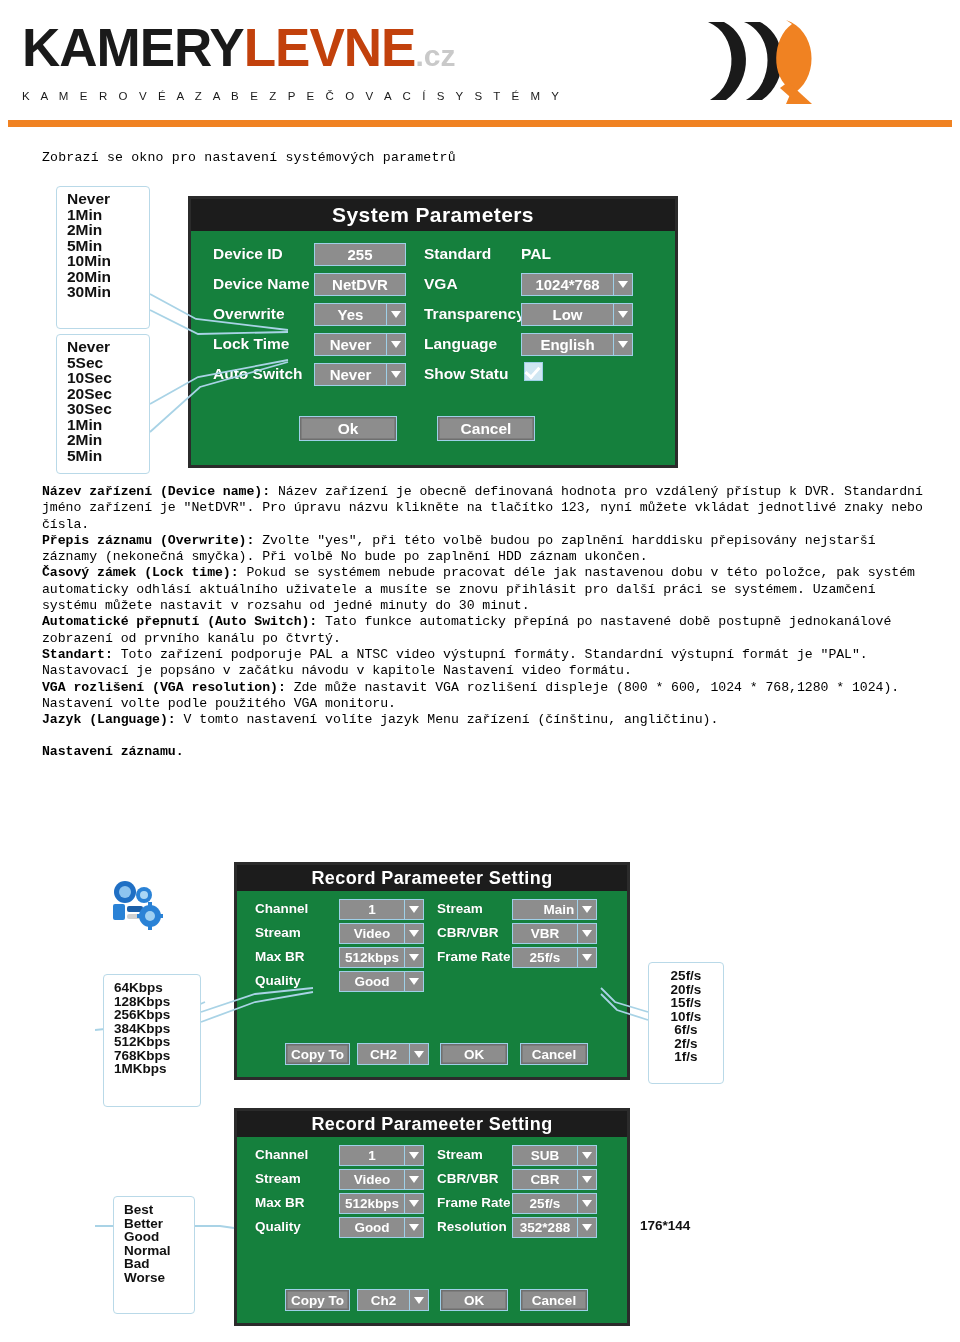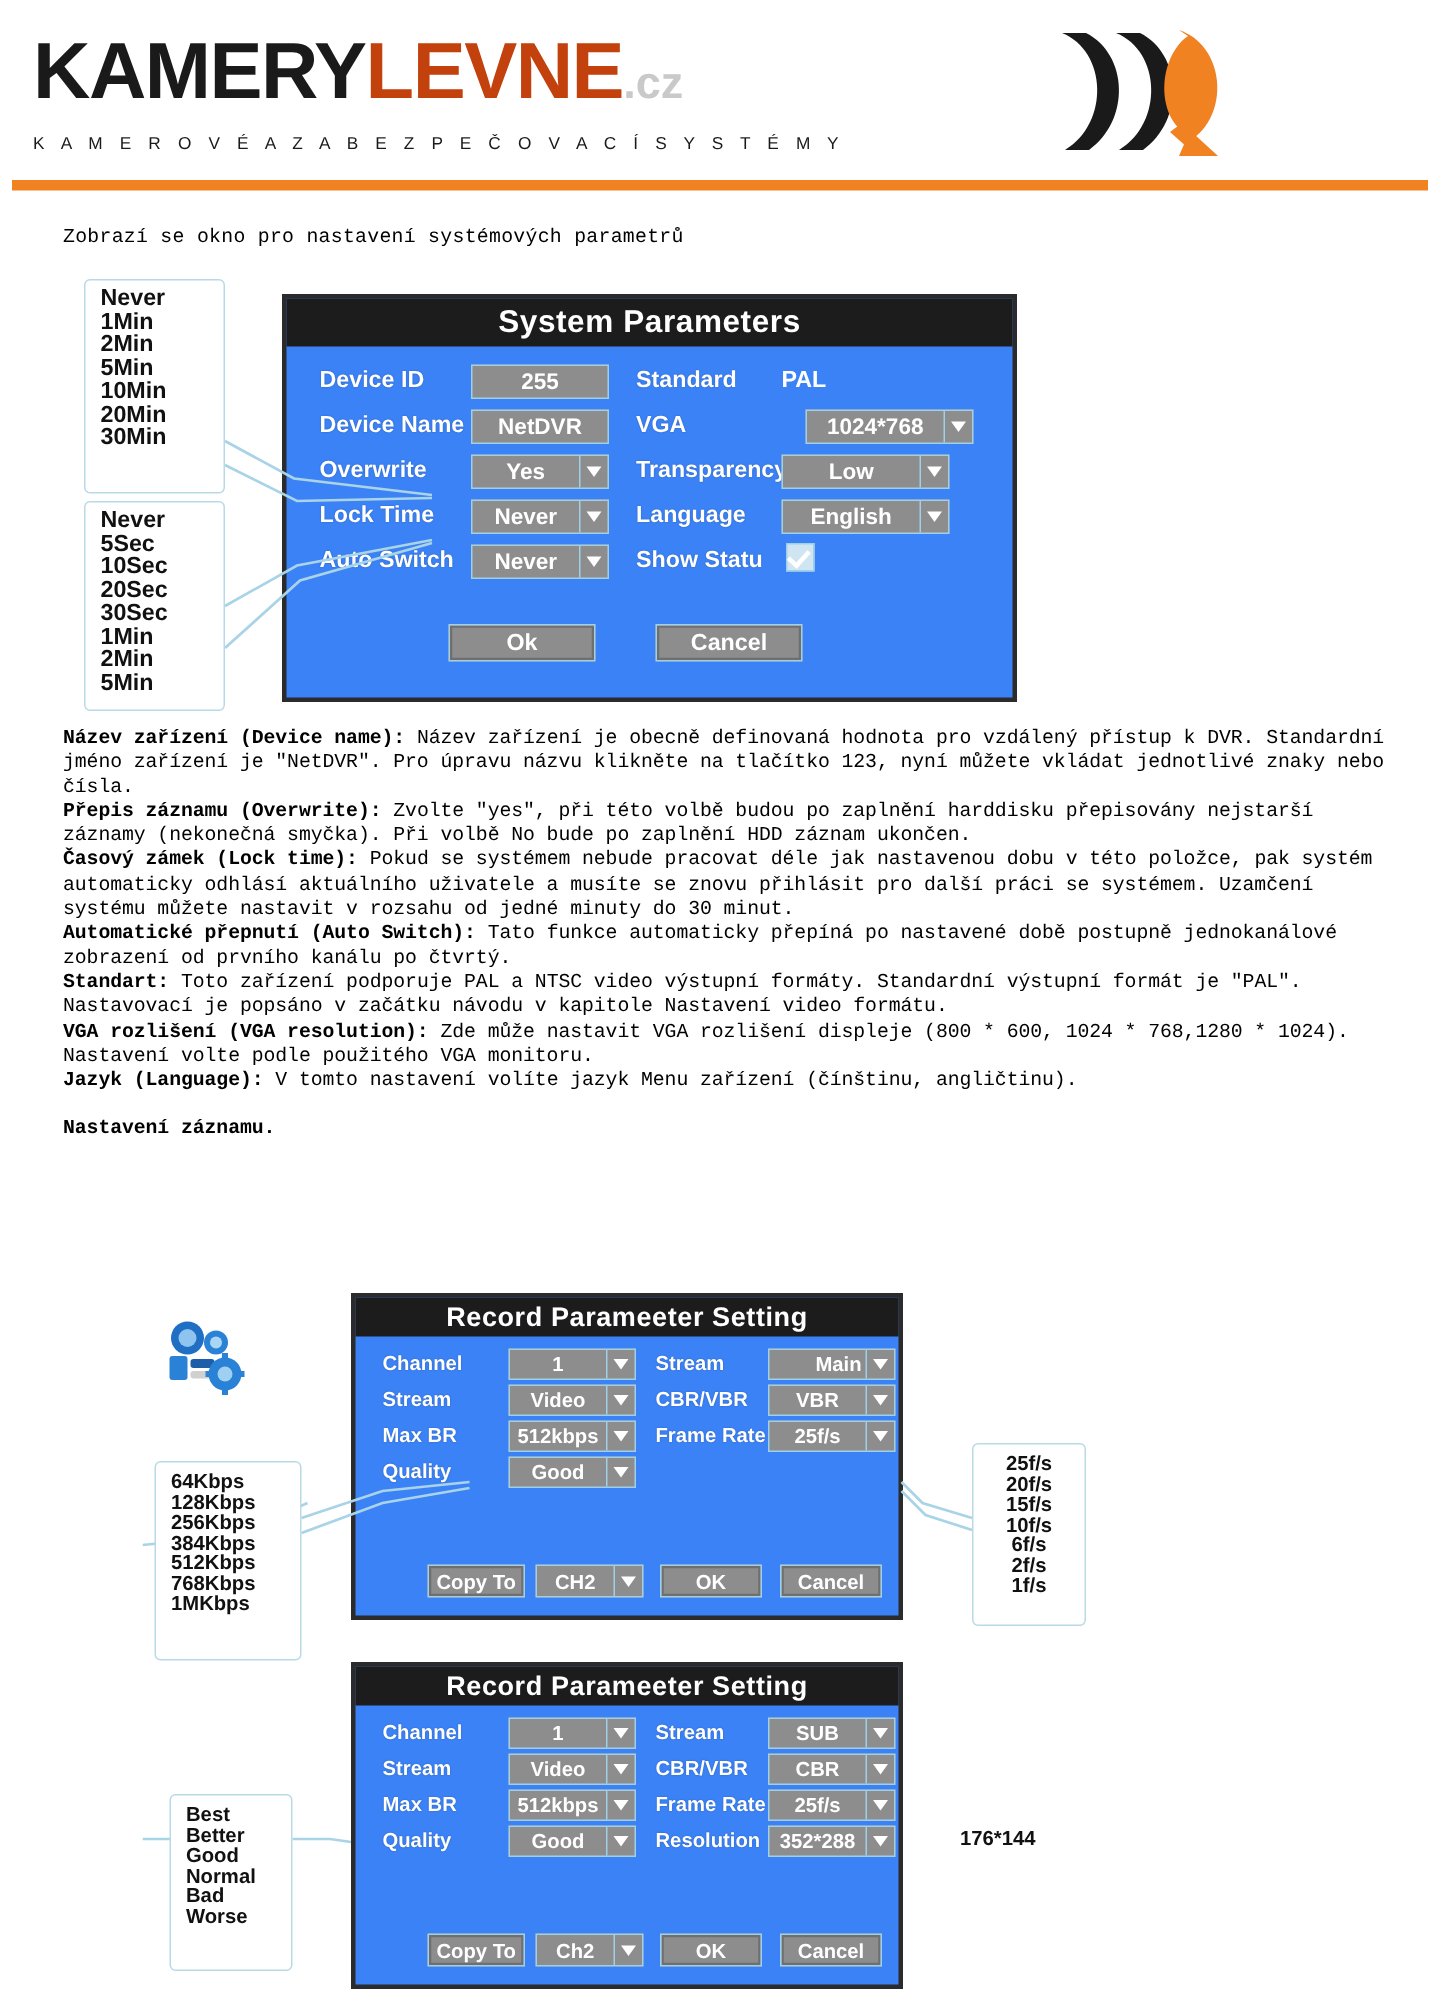--- a/index.html
+++ b/index.html
@@ -123,21 +123,21 @@
   
   #leaders-sys {
     position: absolute;
     left: 0; top: 0;
     z-index: 3;
   }
 
   
   .dvr-dialog {
     position: absolute;
-    background: #3b82f6;
+    background: #15803d;
     border: 3px solid #2b2b2b;
     box-sizing: border-box;
     font-family: "Liberation Sans", sans-serif;
     z-index: 2;
   }
   .dvr-title {
     background: #1c1c1c;
     color: #ffffff;
     font-weight: bold;
     text-align: center;
@@ -245,21 +245,21 @@
     left: 95px; top: 862px;
     width: 680px; height: 240px;
   }
   #fig-rec2 {
     position: absolute;
     left: 95px; top: 1108px;
     width: 680px; height: 232px;
   }
   .rec-dialog {
     left: 139px; top: 0px;
-    width: 368px; height: 218px;
+    width: 396px; height: 218px;
   }
   .rec-dialog .dvr-title {
     height: 26px; line-height: 26px; font-size: 18px;
   }
   .rec-dialog .dvr-body { height: 186px; }
   .rec-dialog .dvr-label { font-size: 13.5px; }
   .rec-dialog .dvr-field { font-size: 13.5px; height: 21px; }
   .rec-dialog .dvr-btn { font-size: 13.5px; height: 22px; }
 
   #callout-maxbr {
@@ -396,21 +396,21 @@
         <span class="fv">Never</span>
         <span class="arrow">
             <i class="tri-down"></i>
           </span>
       </div>
 
       <div class="dvr-label" style="left:233px; top:14px;">Standard</div>
       <div class="dvr-plain" style="left:330px; top:14px;">PAL</div>
 
       <div class="dvr-label" style="left:233px; top:44px;">VGA</div>
-      <div class="dvr-field" style="left:330px; top:42px; width:112px;margin-left:16px;">
+      <div class="dvr-field" style="left:330px; top:42px; width:112px;">
         <span class="fv">1024*768</span>
         <span class="arrow">
             <i class="tri-down"></i>
           </span>
       </div>
 
       <div class="dvr-label" style="left:233px; top:74px;">Transparency</div>
       <div class="dvr-field" style="left:330px; top:72px; width:112px;">
         <span class="fv">Low</span>
         <span class="arrow">

